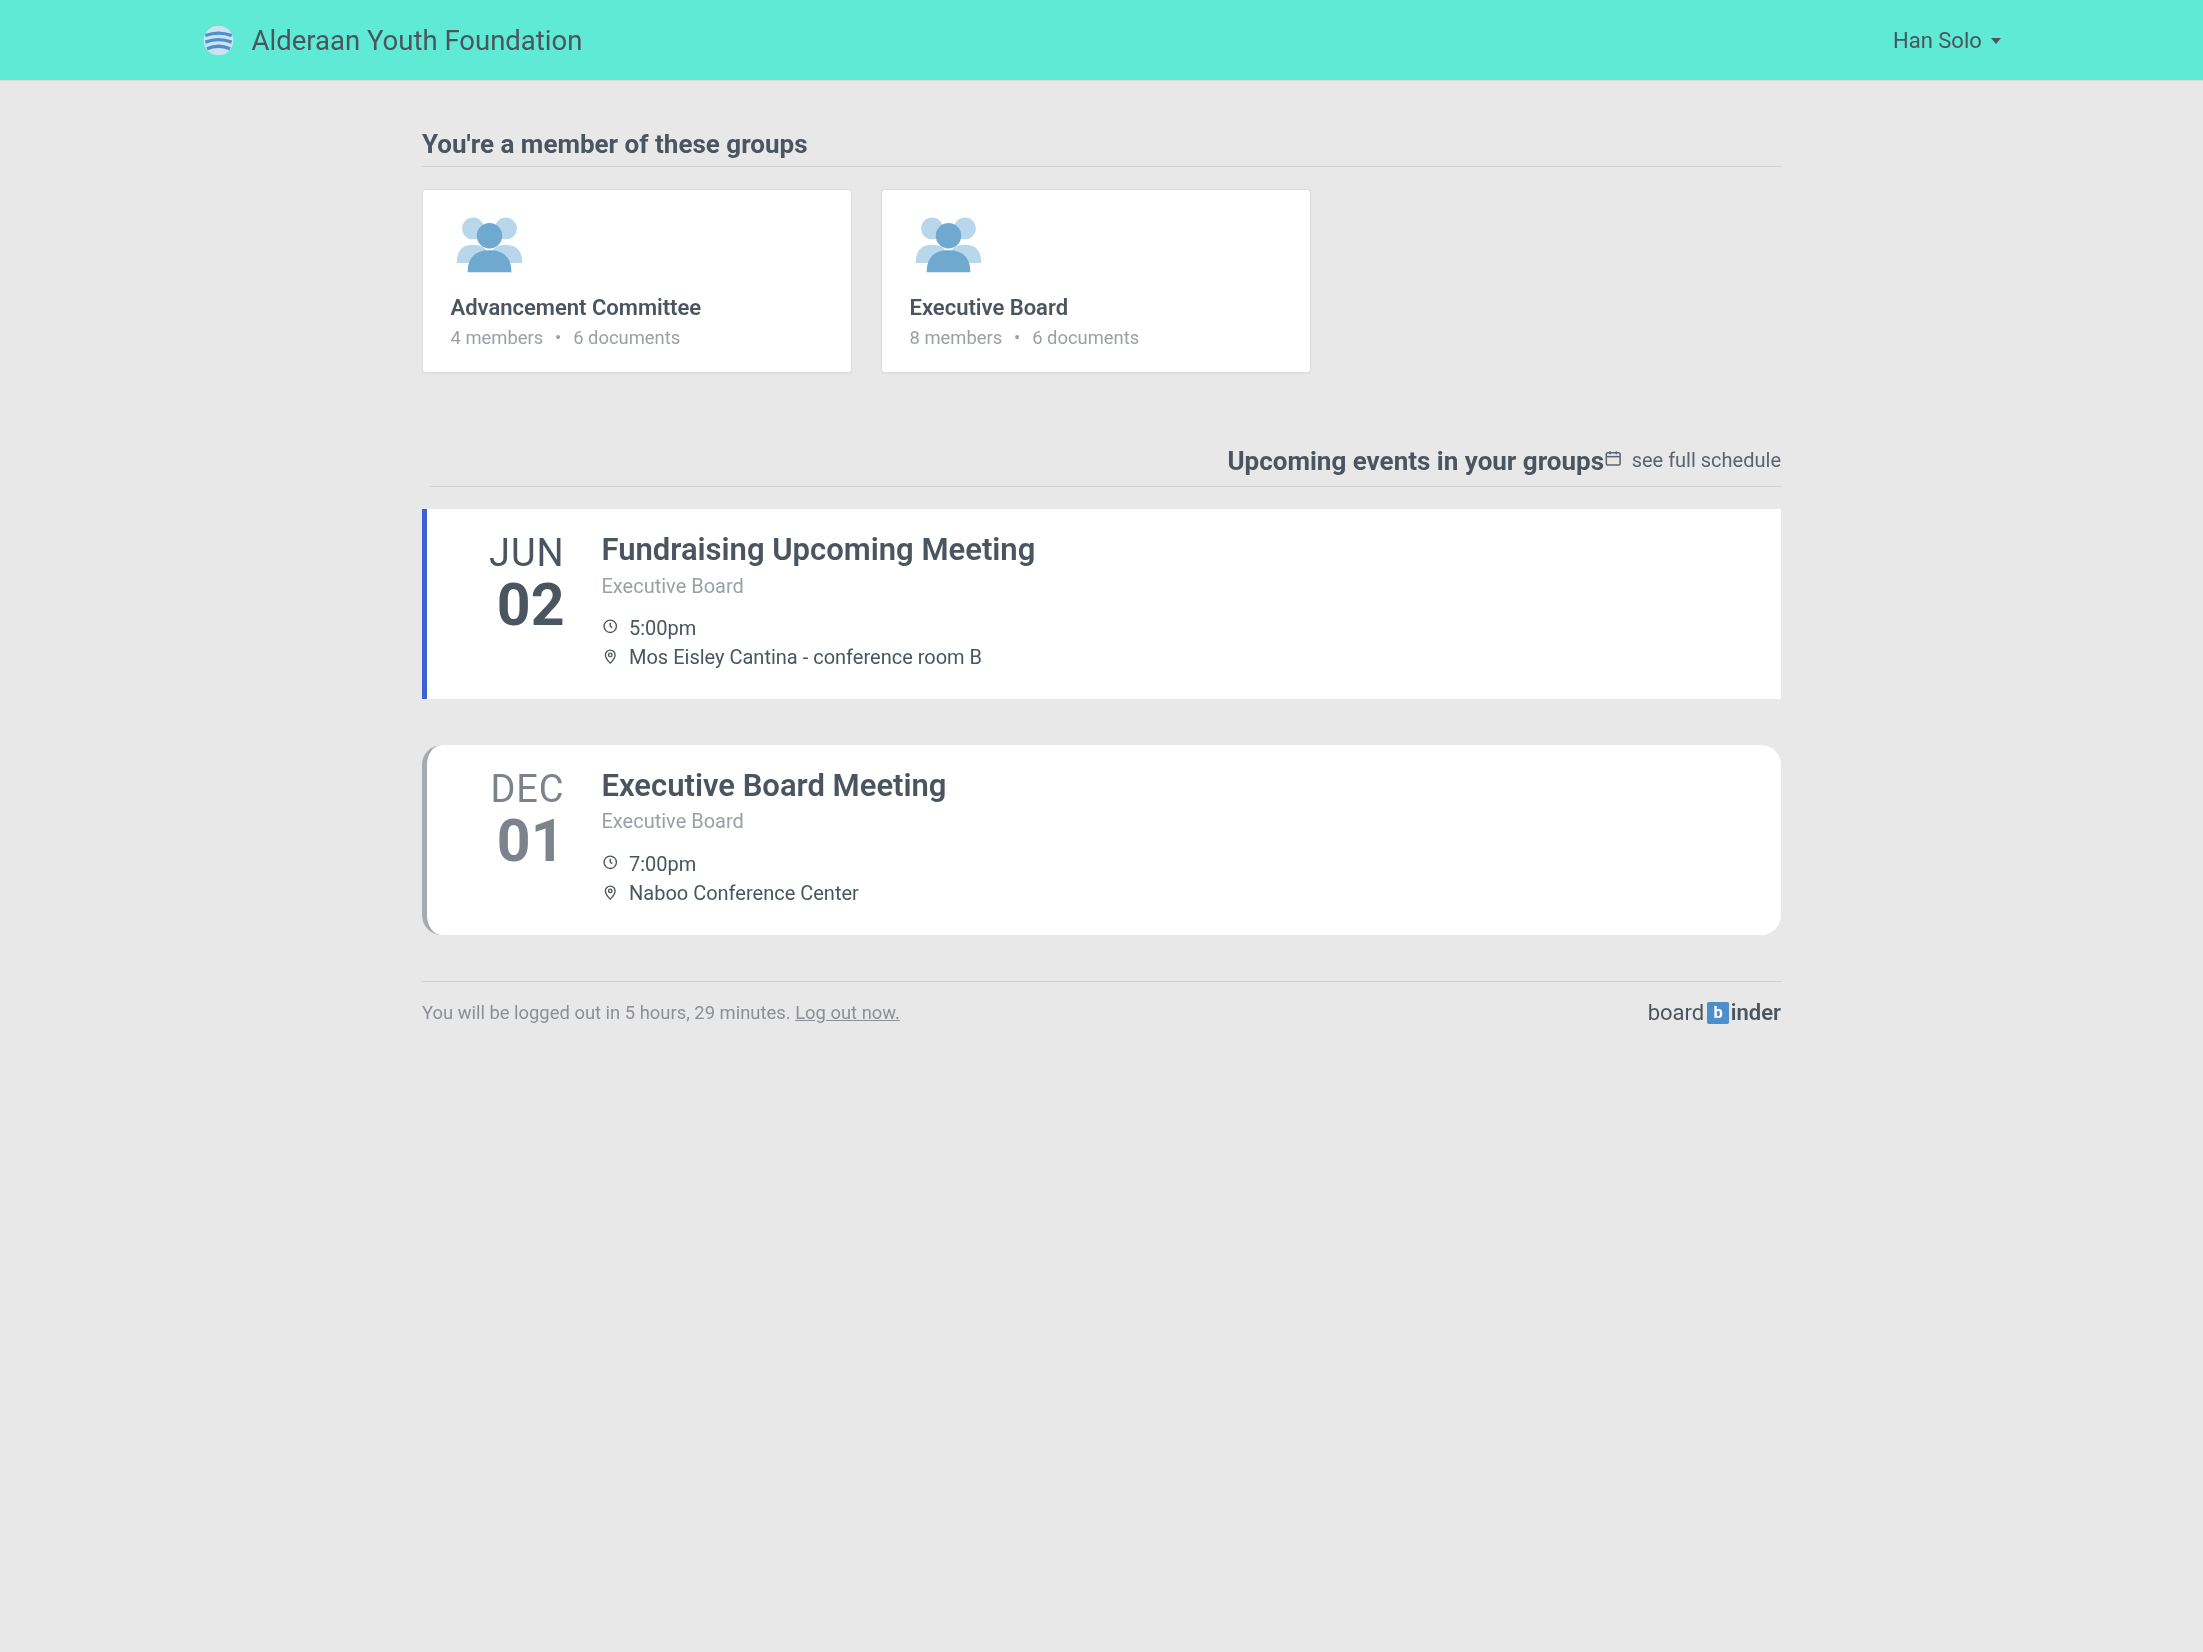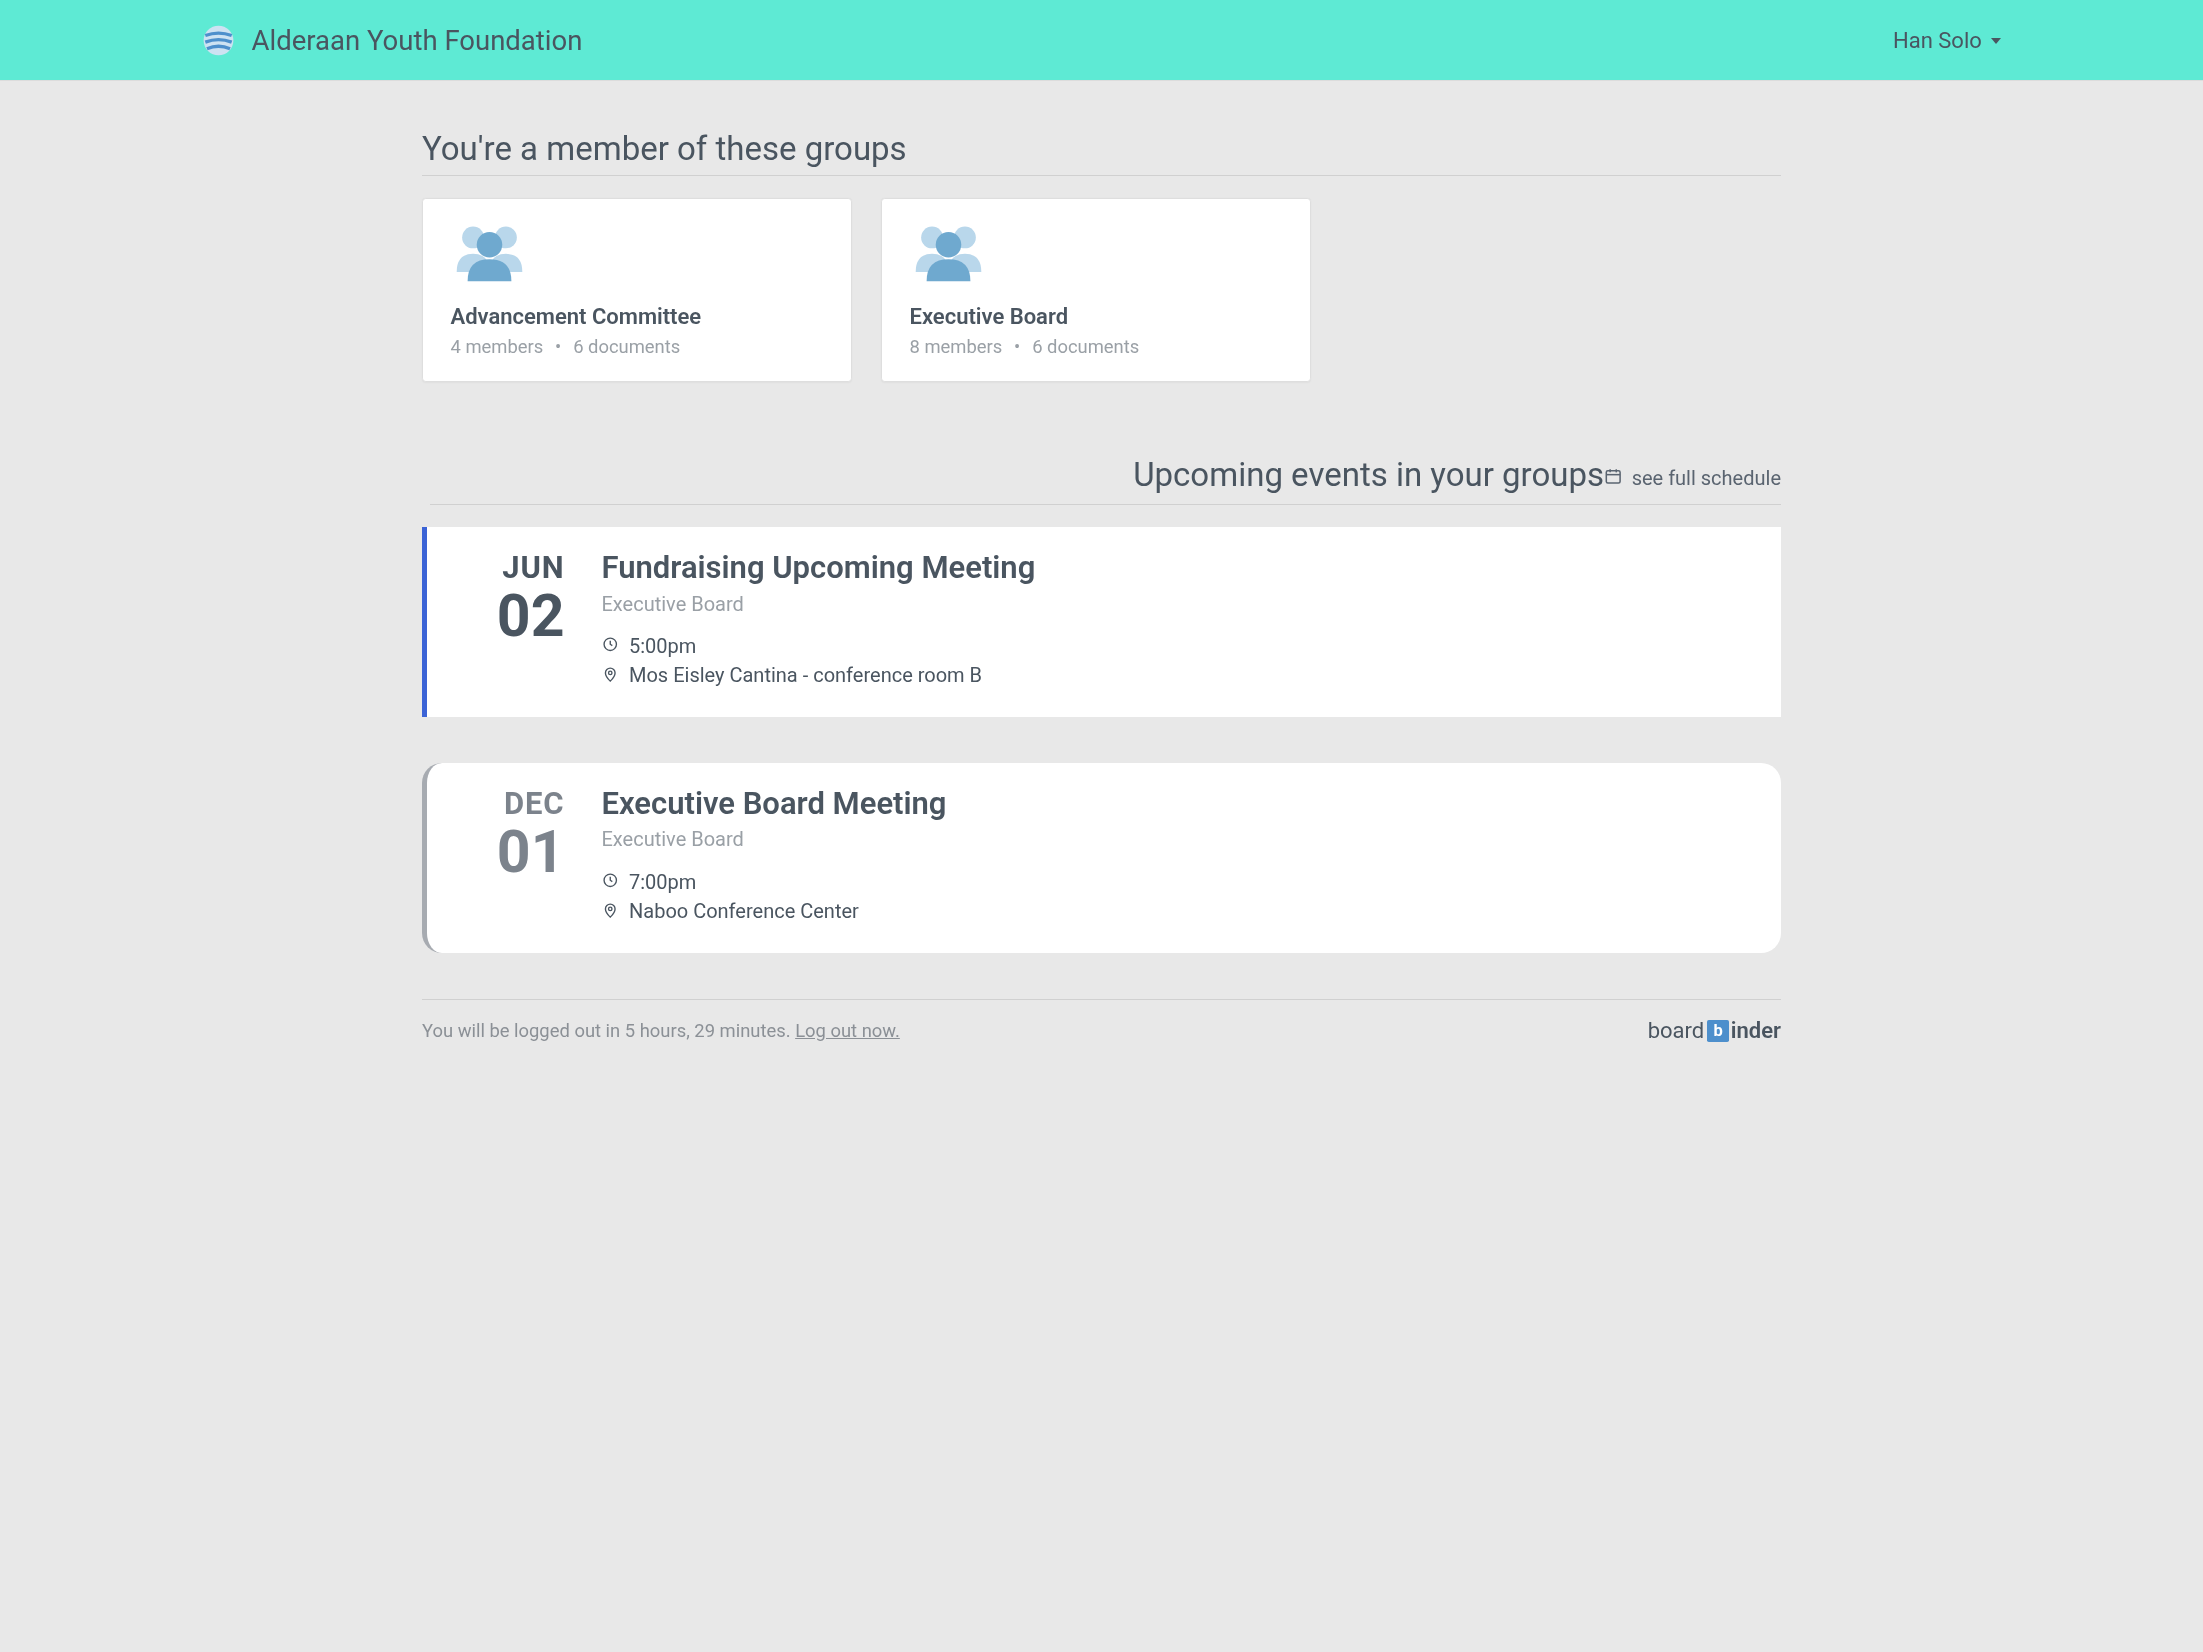--- a/index.html
+++ b/index.html
@@ -46,22 +46,22 @@
   }
 
   
   .main {
     max-width: 1359px;
     margin: 0 auto;
     padding: 48px 0 0 0;
   }
 
   .section-title {
-    font-size: 33px;
-    font-weight: 400;
+    font-size: 26px;
+    font-weight: 700;
     color: #4a5560;
     padding-bottom: 7.3px;
     border-bottom: 0.9px solid #d0d0d0;
     margin-bottom: 22px;
   }
 
   .section-title-row {
     display: flex;
     justify-content: flex-end;
     align-items: flex-end;
@@ -115,22 +115,22 @@
     margin-bottom: 46px;
     cursor: pointer;
   }
   .event-card.inactive { border-left-color: #a7abb1; border-radius: 20px; }
   .date-block {
     text-align: right;
     min-width: 110px;
     padding-top: 5.5px;
   }
   .date-month {
-    font-size: 31px;
-    font-weight: 700;
+    font-size: 38px;
+    font-weight: 400;
     color: #4a5560;
     letter-spacing: 0.9px;
     text-align: right;
   }
   .date-day {
     font-size: 59px;
     font-weight: 700;
     color: #4a5560;
     line-height: 1;
   }

